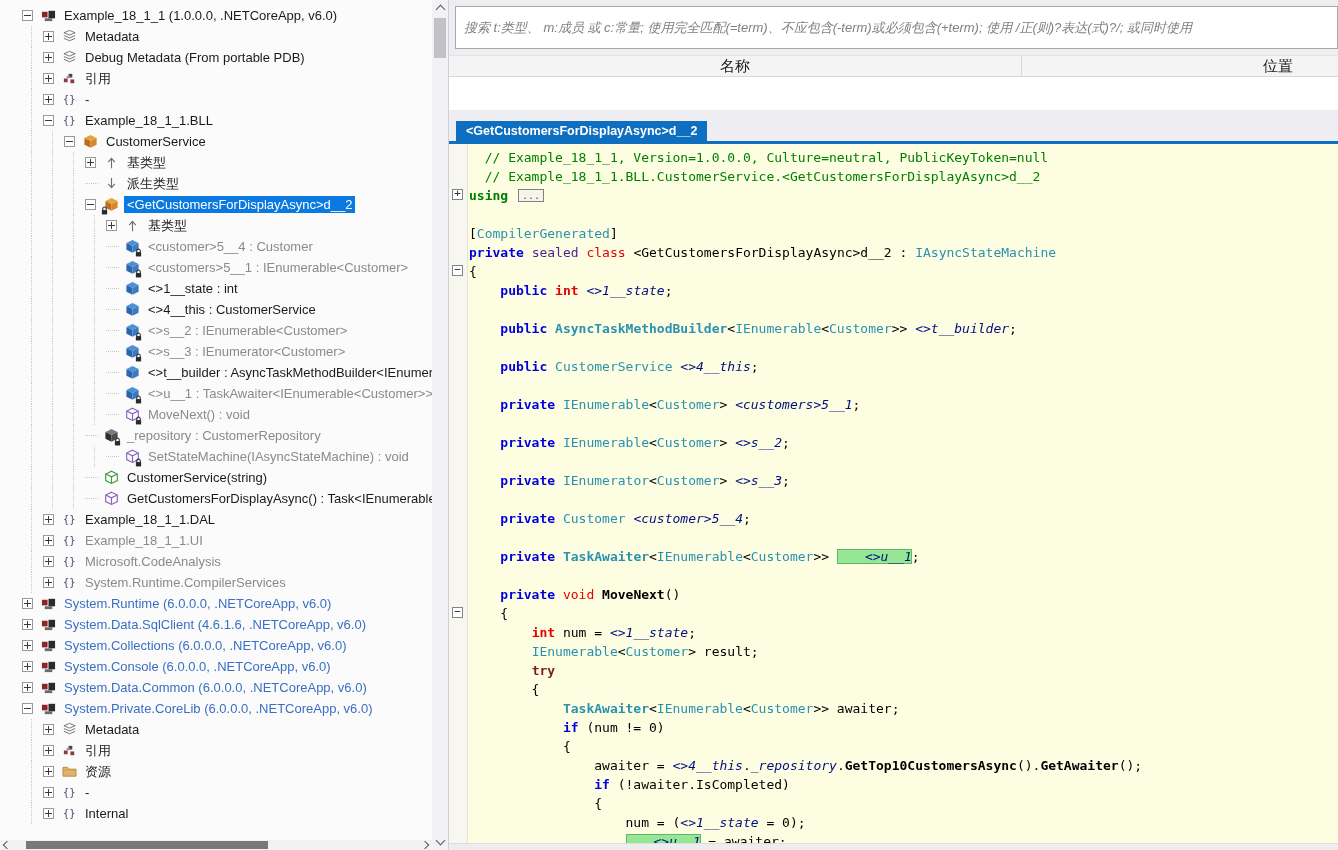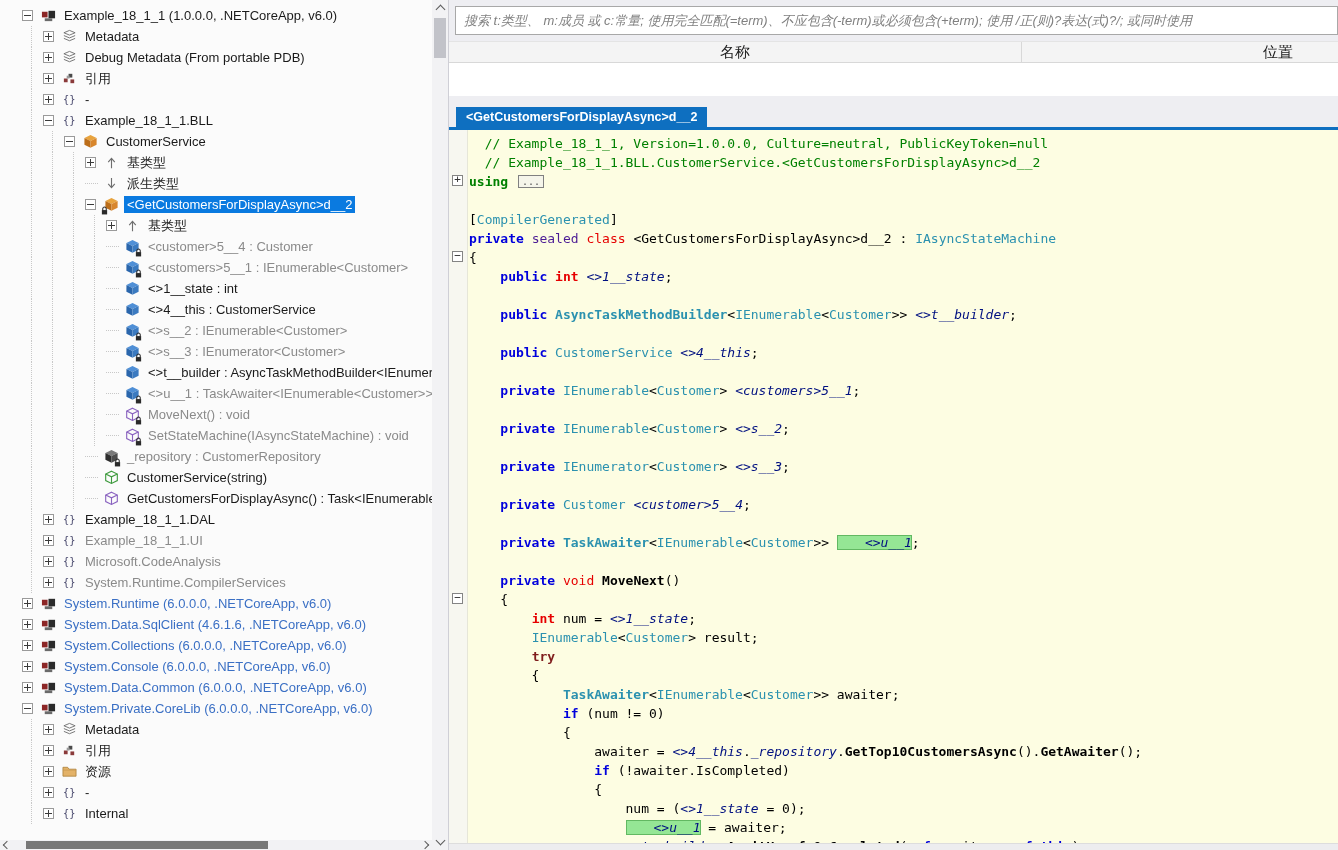--- a/index.html
+++ b/index.html
@@ -36,21 +36,21 @@
   .chev.down{bottom:6px;transform:rotate(225deg);}
   .hscroll{position:absolute;left:0;right:16px;bottom:0;height:10px;background:#F2F2F4;}
   .hthumb{position:absolute;left:26px;width:242px;top:1px;bottom:1px;background:#787878;}
   .chevh{position:absolute;top:2px;width:5px;height:5px;border-left:1.4px solid #5A5A5A;border-top:1.4px solid #5A5A5A;}
   .chevh.left{left:4px;transform:rotate(-45deg);}
   .chevh.right{right:4px;transform:rotate(135deg);}
 
   
   #right{flex:1;min-width:0;display:flex;flex-direction:column;background:#EEEEF2;}
   .search-wrap{padding:6px 0 0 6px;}
-  #searchbox{display:block;width:100%;height:29px;box-sizing:border-box;border:1px solid #A8A8A8;
+  #searchbox{display:block;width:100%;height:43px;box-sizing:border-box;border:1px solid #A8A8A8;
              background:#FFFFFF;font-family:"Liberation Sans",sans-serif;font-size:13px;padding:0 8px;}
   #searchbox::placeholder{color:#808080;font-style:italic;opacity:1;}
   .cols{margin-top:6px;height:20px;display:flex;background:#F4F4F4;border-top:1px solid #E4E4E4;
         border-bottom:1px solid #D8D8D8;font-size:15px;color:#1A1A1A;}
   .col-name{width:573px;flex:0 0 573px;text-align:center;line-height:20px;border-right:1px solid #D8D8D8;box-sizing:border-box;}
   .col-loc{flex:1;line-height:20px;text-align:right;padding-right:45px;}
   .results{height:33px;background:#FFFFFF;}
   .gap{height:11px;}
   .tabrow{height:20px;padding-left:7px;}
   .tab{display:inline-block;height:20px;line-height:20px;padding:0 10px;background:#0E6FC0;
@@ -442,55 +442,55 @@
                 <rect x="1" y="4.5" width="6" height="5" fill="#2A2A2A"></rect>
               </svg>
             </span>
           </span>
           <span class="tlbl gray">MoveNext() : void</span>
         </div>
         <div class="trow">
           <span class="ind"></span>
           <span class="ind"></span>
           <span class="ind"></span>
+          <span class="slot stub"></span>
+          <span class="ticon">
+            <svg viewBox="0 0 16 16" width="15" height="15">
+              <path d="M8 1 L14.5 4.2 8 7.4 1.5 4.2 Z" fill="#7A7A7A"></path>
+              <path d="M1.5 4.2 L8 7.4 V14.6 L1.5 11.4 Z" fill="#2E2E2E"></path>
+              <path d="M14.5 4.2 L8 7.4 V14.6 L14.5 11.4 Z" fill="#4E4E4E"></path>
+            </svg>
+            <span class="lockbadge">
+              <svg viewBox="0 0 8 10" width="7" height="9">
+                <path d="M2 4.5 V3 a2 2 0 0 1 4 0 V4.5" fill="none" stroke="#2A2A2A" stroke-width="1.2"></path>
+                <rect x="1" y="4.5" width="6" height="5" fill="#2A2A2A"></rect>
+              </svg>
+            </span>
+          </span>
+          <span class="tlbl gray">_repository : CustomerRepository</span>
+        </div>
+        <div class="trow">
+          <span class="ind"></span>
+          <span class="ind"></span>
+          <span class="ind"></span>
           <span class="ind"></span>
           <span class="slot stub"></span>
           <span class="ticon">
             <svg viewBox="0 0 16 16" width="15" height="15" fill="none" stroke="#8A63C0" stroke-width="1.2">
               <path d="M8 1.3 L14.2 4.3 V11.3 L8 14.3 1.8 11.3 V4.3 Z"></path>
               <path d="M1.8 4.3 L8 7.3 L14.2 4.3 M8 7.3 V14.3"></path>
             </svg>
             <span class="lockbadge">
               <svg viewBox="0 0 8 10" width="7" height="9">
                 <path d="M2 4.5 V3 a2 2 0 0 1 4 0 V4.5" fill="none" stroke="#2A2A2A" stroke-width="1.2"></path>
                 <rect x="1" y="4.5" width="6" height="5" fill="#2A2A2A"></rect>
               </svg>
             </span>
           </span>
           <span class="tlbl gray">SetStateMachine(IAsyncStateMachine) : void</span>
-        </div>
-        <div class="trow">
-          <span class="ind"></span>
-          <span class="ind"></span>
-          <span class="ind"></span>
-          <span class="slot stub"></span>
-          <span class="ticon">
-            <svg viewBox="0 0 16 16" width="15" height="15">
-              <path d="M8 1 L14.5 4.2 8 7.4 1.5 4.2 Z" fill="#7A7A7A"></path>
-              <path d="M1.5 4.2 L8 7.4 V14.6 L1.5 11.4 Z" fill="#2E2E2E"></path>
-              <path d="M14.5 4.2 L8 7.4 V14.6 L14.5 11.4 Z" fill="#4E4E4E"></path>
-            </svg>
-            <span class="lockbadge">
-              <svg viewBox="0 0 8 10" width="7" height="9">
-                <path d="M2 4.5 V3 a2 2 0 0 1 4 0 V4.5" fill="none" stroke="#2A2A2A" stroke-width="1.2"></path>
-                <rect x="1" y="4.5" width="6" height="5" fill="#2A2A2A"></rect>
-              </svg>
-            </span>
-          </span>
-          <span class="tlbl gray">_repository : CustomerRepository</span>
         </div>
         <div class="trow">
           <span class="ind"></span>
           <span class="ind"></span>
           <span class="ind"></span>
           <span class="slot stub"></span>
           <span class="ticon">
             <svg viewBox="0 0 16 16" width="15" height="15" fill="none" stroke="#3F9B3F" stroke-width="1.2">
               <path d="M8 1.3 L14.2 4.3 V11.3 L8 14.3 1.8 11.3 V4.3 Z"></path>
               <path d="M1.8 4.3 L8 7.3 L14.2 4.3 M8 7.3 V14.3"></path>

